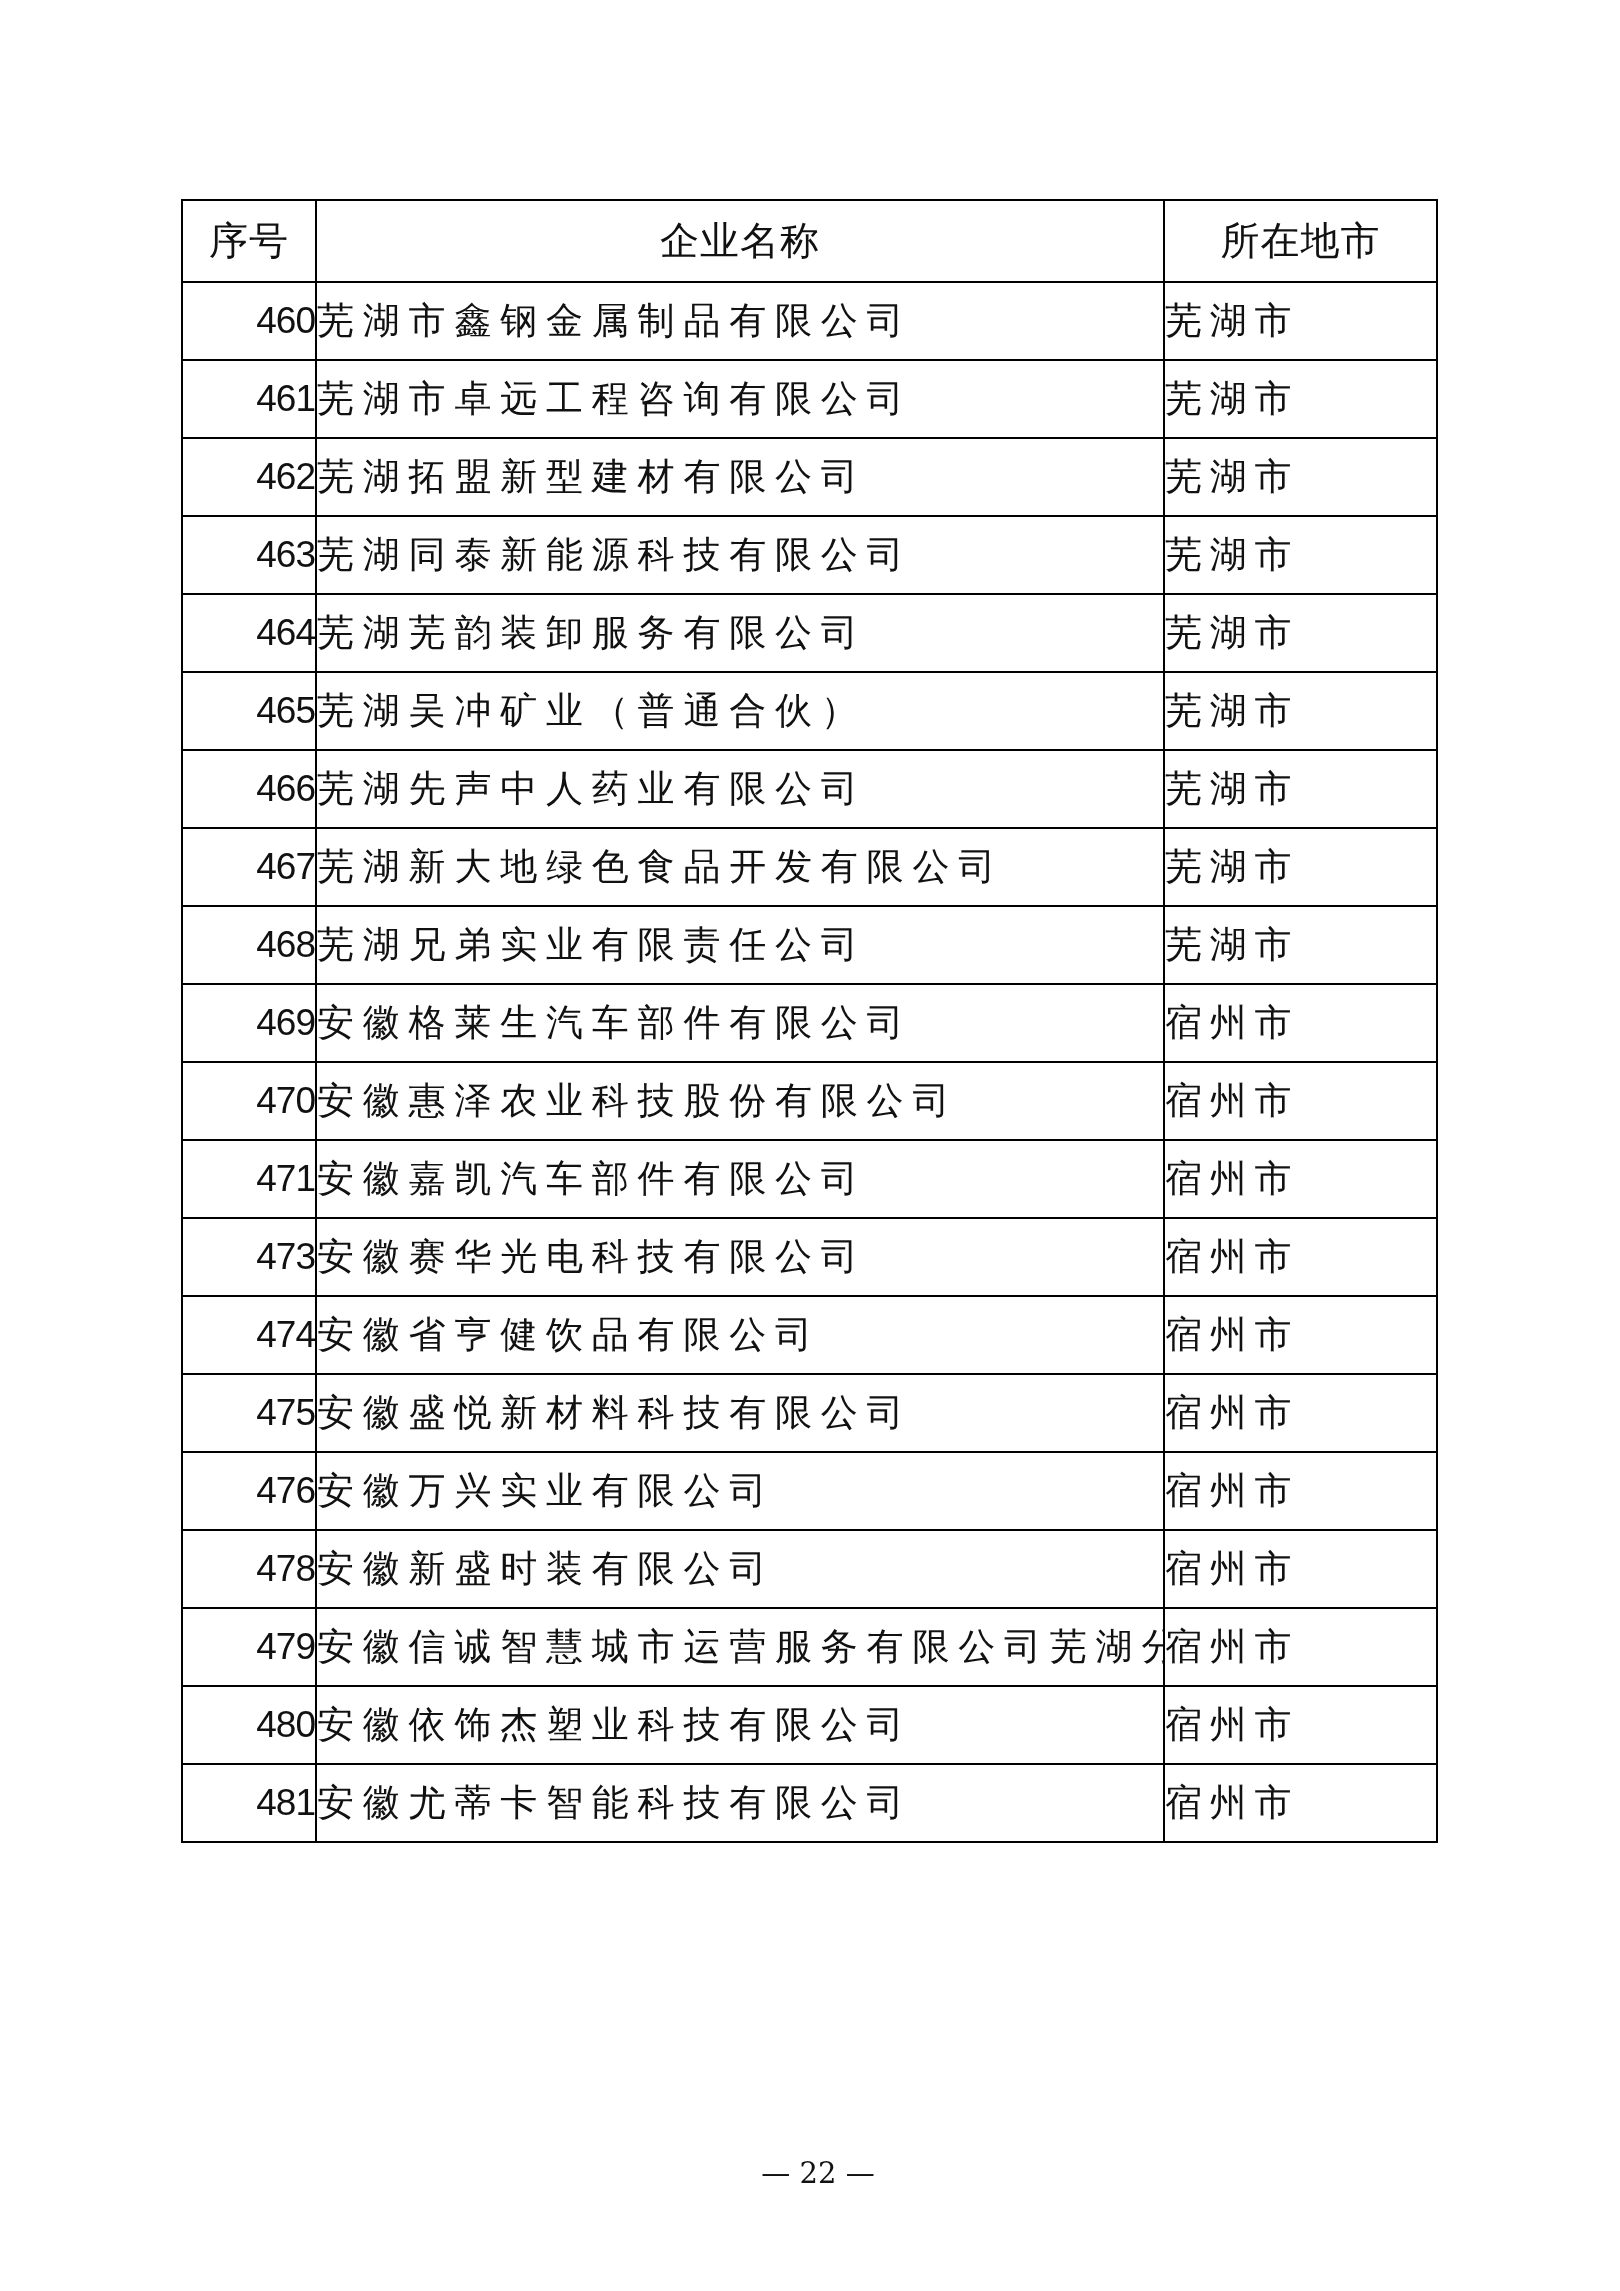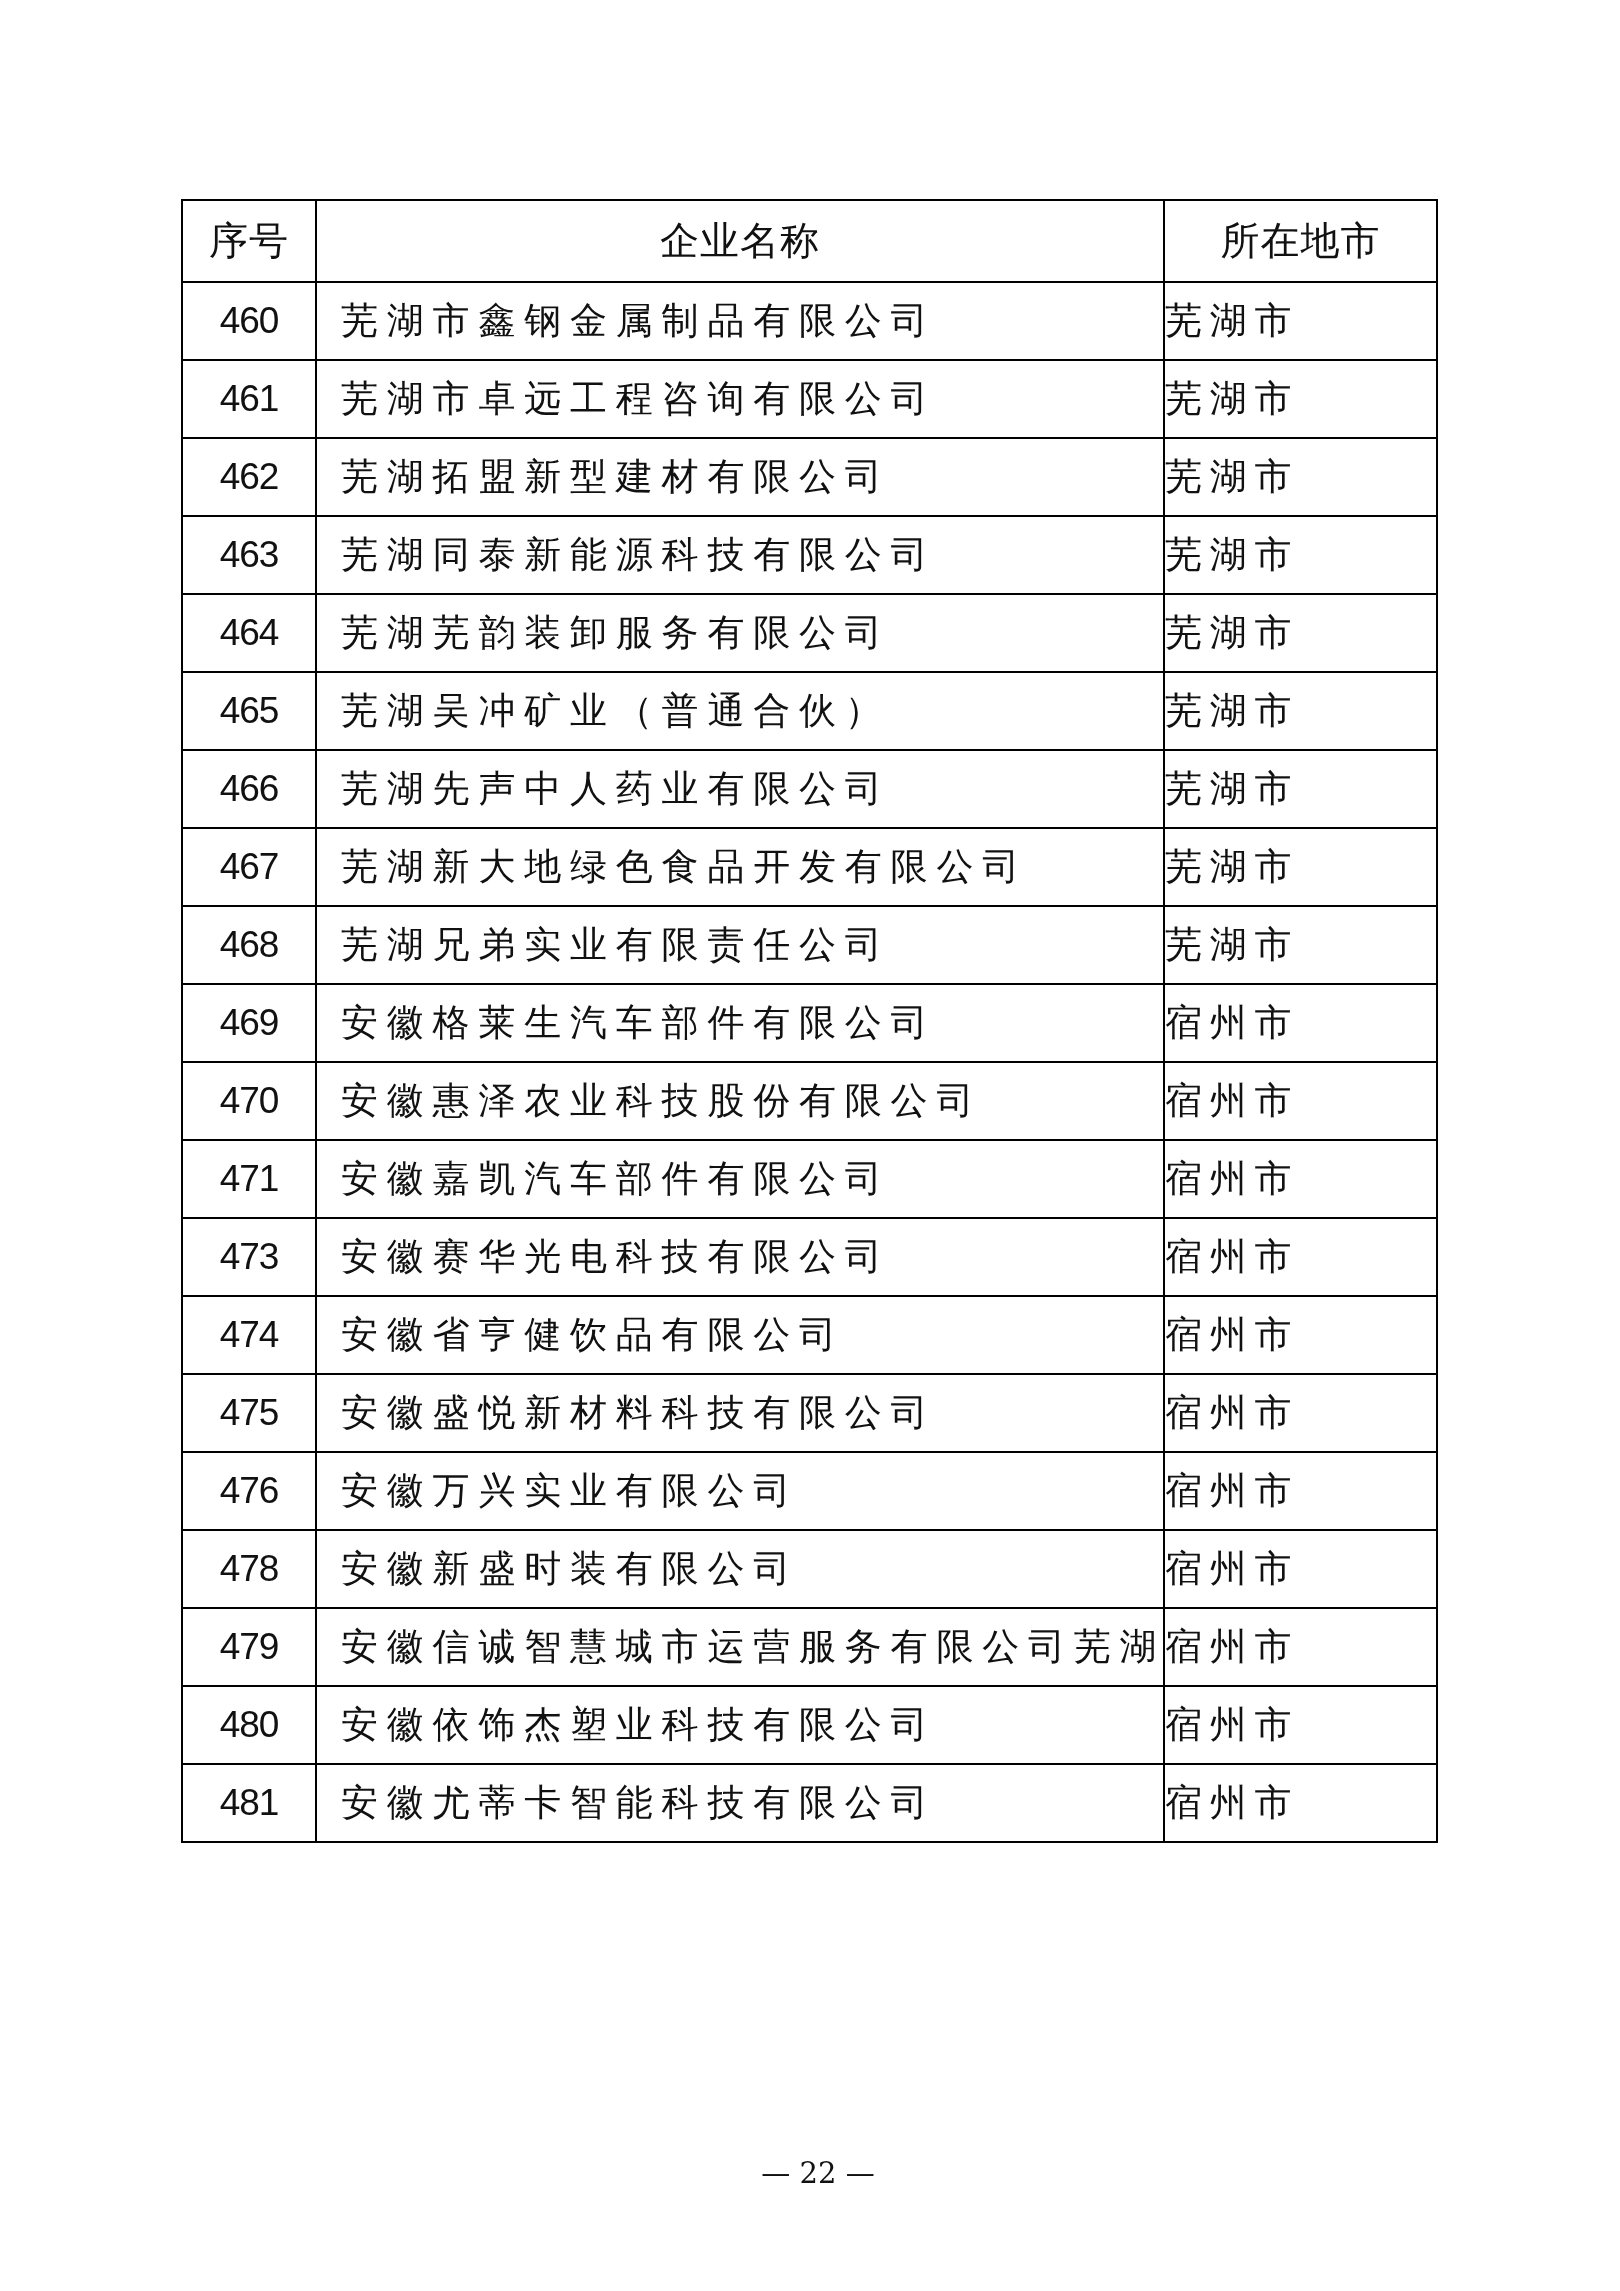--- a/index.html
+++ b/index.html
@@ -22,23 +22,23 @@
       height: 80px;
       font-size: 39px;
       font-weight: normal;
       text-align: center;
       letter-spacing: 1px;
     }
     table.list td { height: 76px; font-size: 37px; }
     col.c-no { width: 134px; }
     col.c-name { width: 848px; }
     col.c-city { width: 273px; }
-    td.no { text-align: center; font-family: "Liberation Sans Narrow", "Liberation Sans", sans-serif; font-size: 39px; letter-spacing: -1px; }
+    td.no { text-align: right; font-family: "Liberation Sans Narrow", "Liberation Sans", sans-serif; font-size: 39px; letter-spacing: -1px; }
     td.name { text-align: left; padding-left: 7.8px; letter-spacing: 8.8px; }
-    td.name span { display: block; overflow: hidden; white-space: nowrap; margin-left: 24px; }
+    td.name span { display: block; overflow: hidden; white-space: nowrap; }
     td.city { text-align: left; letter-spacing: 7.8px; }
     .page-num {
       position: absolute; left: 0; width: 1620px; top: 2152px;
       text-align: center; font-family: "DejaVu Serif", serif; font-size: 29px; color: #111; padding-left: 8px;
     }
   </style>
 </head>
 <body>
 
 <div class="page">

